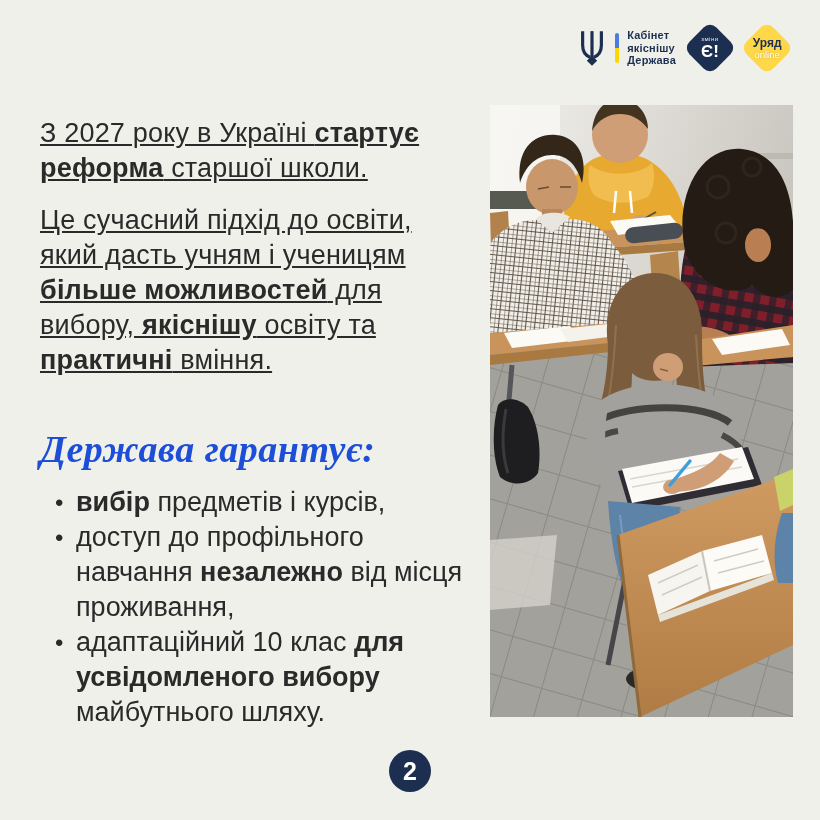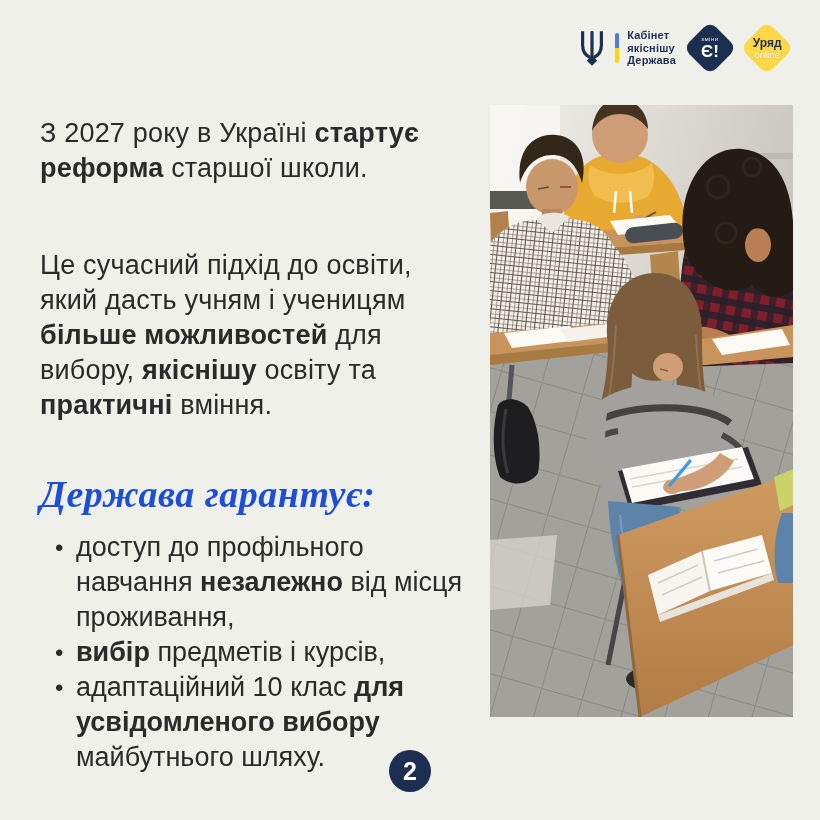--- a/index.html
+++ b/index.html
@@ -26,23 +26,23 @@
   .diamond.navy{background:var(--navy);}
   .diamond.yellow{background:var(--yellow);}
   .diamond-inner{transform:rotate(-45deg);text-align:center;line-height:1;}
   .zminy-top{display:block;font-size:6px;color:#e8ecf4;letter-spacing:.5px;margin-bottom:1px;}
   .zminy-main{display:block;font-size:17px;font-weight:bold;color:#ffffff;}
   .uryad-1{display:block;font-size:12px;font-weight:bold;color:var(--navy);}
   .uryad-2{display:block;font-size:9.5px;color:#ffffff;margin-top:1px;text-shadow:0 0 2px rgba(90,90,40,.35);}
 
   
   .text-col{position:absolute;left:40px;top:116px;width:432px;}
-  .para{margin:0;font-size:27px;line-height:35px;letter-spacing:.2px;}
+  .para{margin:0;font-size:27px;line-height:35px;letter-spacing:.2px;text-decoration:underline;}
   .para b{font-weight:bold;}
-  .para2{margin-top:62px;}
+  .para2{margin-top:17px;}
   .guarantee{
     margin:49px 0 14px 0;font-family:"Liberation Serif","DejaVu Serif",serif;
     font-style:italic;font-weight:600;font-size:38px;letter-spacing:.5px;color:#1d4ed8;
   }
   .bullets{margin:0;padding:0 0 0 36px;list-style:none;font-size:27px;line-height:35px;}
   .bullets li{position:relative;}
   .bullets li::before{content:"•";position:absolute;left:-21px;top:0;font-size:24px;color:#2a2a2a;}
 
   
   .photo{position:absolute;left:490px;top:105px;width:303px;height:612px;
@@ -87,22 +87,22 @@
         <span class="uryad-2">online</span>
       </div>
     </div>
   </header>
 
   <main class="text-col">
     <p class="para"><span>З 2027 року в Україні </span><b>стартує реформа</b><span> старшої школи.</span></p>
     <p class="para para2"><span>Це сучасний підхід до освіти, який дасть учням і ученицям </span><b>більше можливостей</b><span> для вибору, </span><b>якіснішу</b><span> освіту та </span><b>практичні</b><span> вміння.</span></p>
     <h2 class="guarantee">Держава гарантує:</h2>
     <ul class="bullets">
+      <li><b>вибір</b><span> предметів і курсів,</span></li>
       <li><span>доступ до профільного навчання </span><b>незалежно</b><span> від місця проживання,</span></li>
-      <li><b>вибір</b><span> предметів і курсів,</span></li>
       <li><span>адаптаційний 10 клас </span><b>для усвідомленого вибору</b><span> майбутнього шляху.</span></li>
     </ul>
   </main>
 
   <div class="photo">
     <svg viewBox="0 0 303 612" preserveAspectRatio="none" role="img">
       <defs>
         <linearGradient id="wall" x1="0" y1="0" x2="1" y2="0.3">
           <stop offset="0" stop-color="#f3f1ec"></stop>
             <stop offset="1" stop-color="#c9c6bf"></stop>

